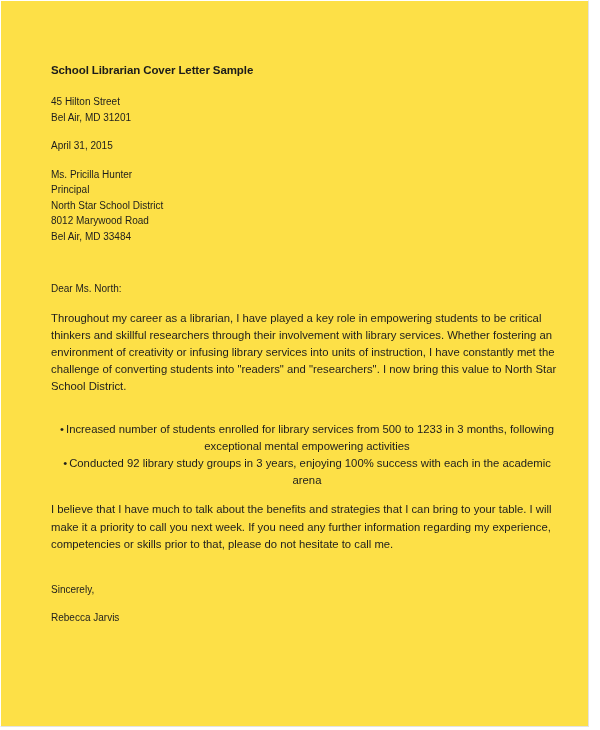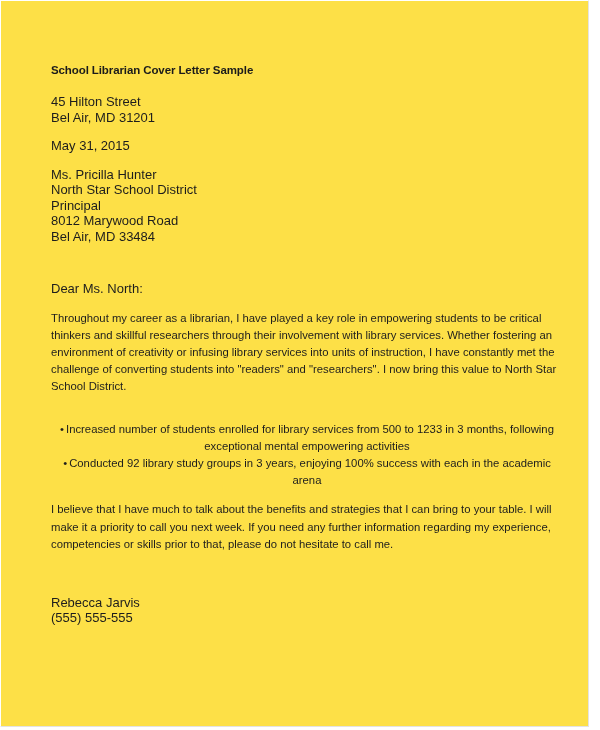--- a/index.html
+++ b/index.html
@@ -36,21 +36,21 @@
   .doc-title {
     font-size: 11.5px;
     font-weight: bold;
     color: #1b1b1b;
     letter-spacing: -0.1px;
     margin: 0 0 17px 0;
     line-height: 14px;
   }
 
   .block {
-    font-size: 13px;
+    font-size: 10px;
     color: #1d1d1d;
     line-height: 15.5px;
     margin: 0;
   }
 
   .block .line {
     display: block;
     white-space: pre;
   }
 
@@ -100,29 +100,29 @@
     <h1 class="doc-title">School Librarian Cover Letter Sample</h1>
 
     <div class="block">
       <span class="line">45 Hilton Street</span>
       <span class="line">Bel Air, MD 31201</span>
     </div>
 
     <div class="gap-sender"></div>
 
     <div class="block">
-      <span class="line">May 31, 2015</span>
+      <span class="line">April 31, 2015</span>
     </div>
 
     <div class="gap-date"></div>
 
     <div class="block">
       <span class="line">Ms. Pricilla Hunter</span>
+      <span class="line">Principal</span>
       <span class="line">North Star School District</span>
-      <span class="line">Principal</span>
       <span class="line">8012 Marywood Road</span>
       <span class="line">Bel Air, MD 33484</span>
     </div>
 
     <div class="gap-recipient"></div>
 
     <div class="block">
       <span class="line">Dear Ms. North:</span>
     </div>
 
@@ -143,22 +143,24 @@
         <span class="bullet-mark">•</span><span>Conducted 92 library study groups in 3 years, enjoying 100% success with each in the academic arena</span>
       </span>
     </div>
 
     <div class="gap-list"></div>
 
     <p class="para">I believe that I have much to talk about the benefits and strategies that I can bring to your table. I will make it a priority to call you next week. If you need any further information regarding my experience, competencies or skills prior to that, please do not hesitate to call me.</p>
 
     <div class="gap-closing"></div>
 
+    <div class="block">
+      <span class="line">Sincerely,</span>
+    </div>
 
     <div class="gap-sign"></div>
 
     <div class="block">
       <span class="line sig-name">Rebecca Jarvis</span>
-      <span class="line sig-phone">(555) 555-555</span>
     </div>
 
   </div>
 </div>
 
 </body></html>

